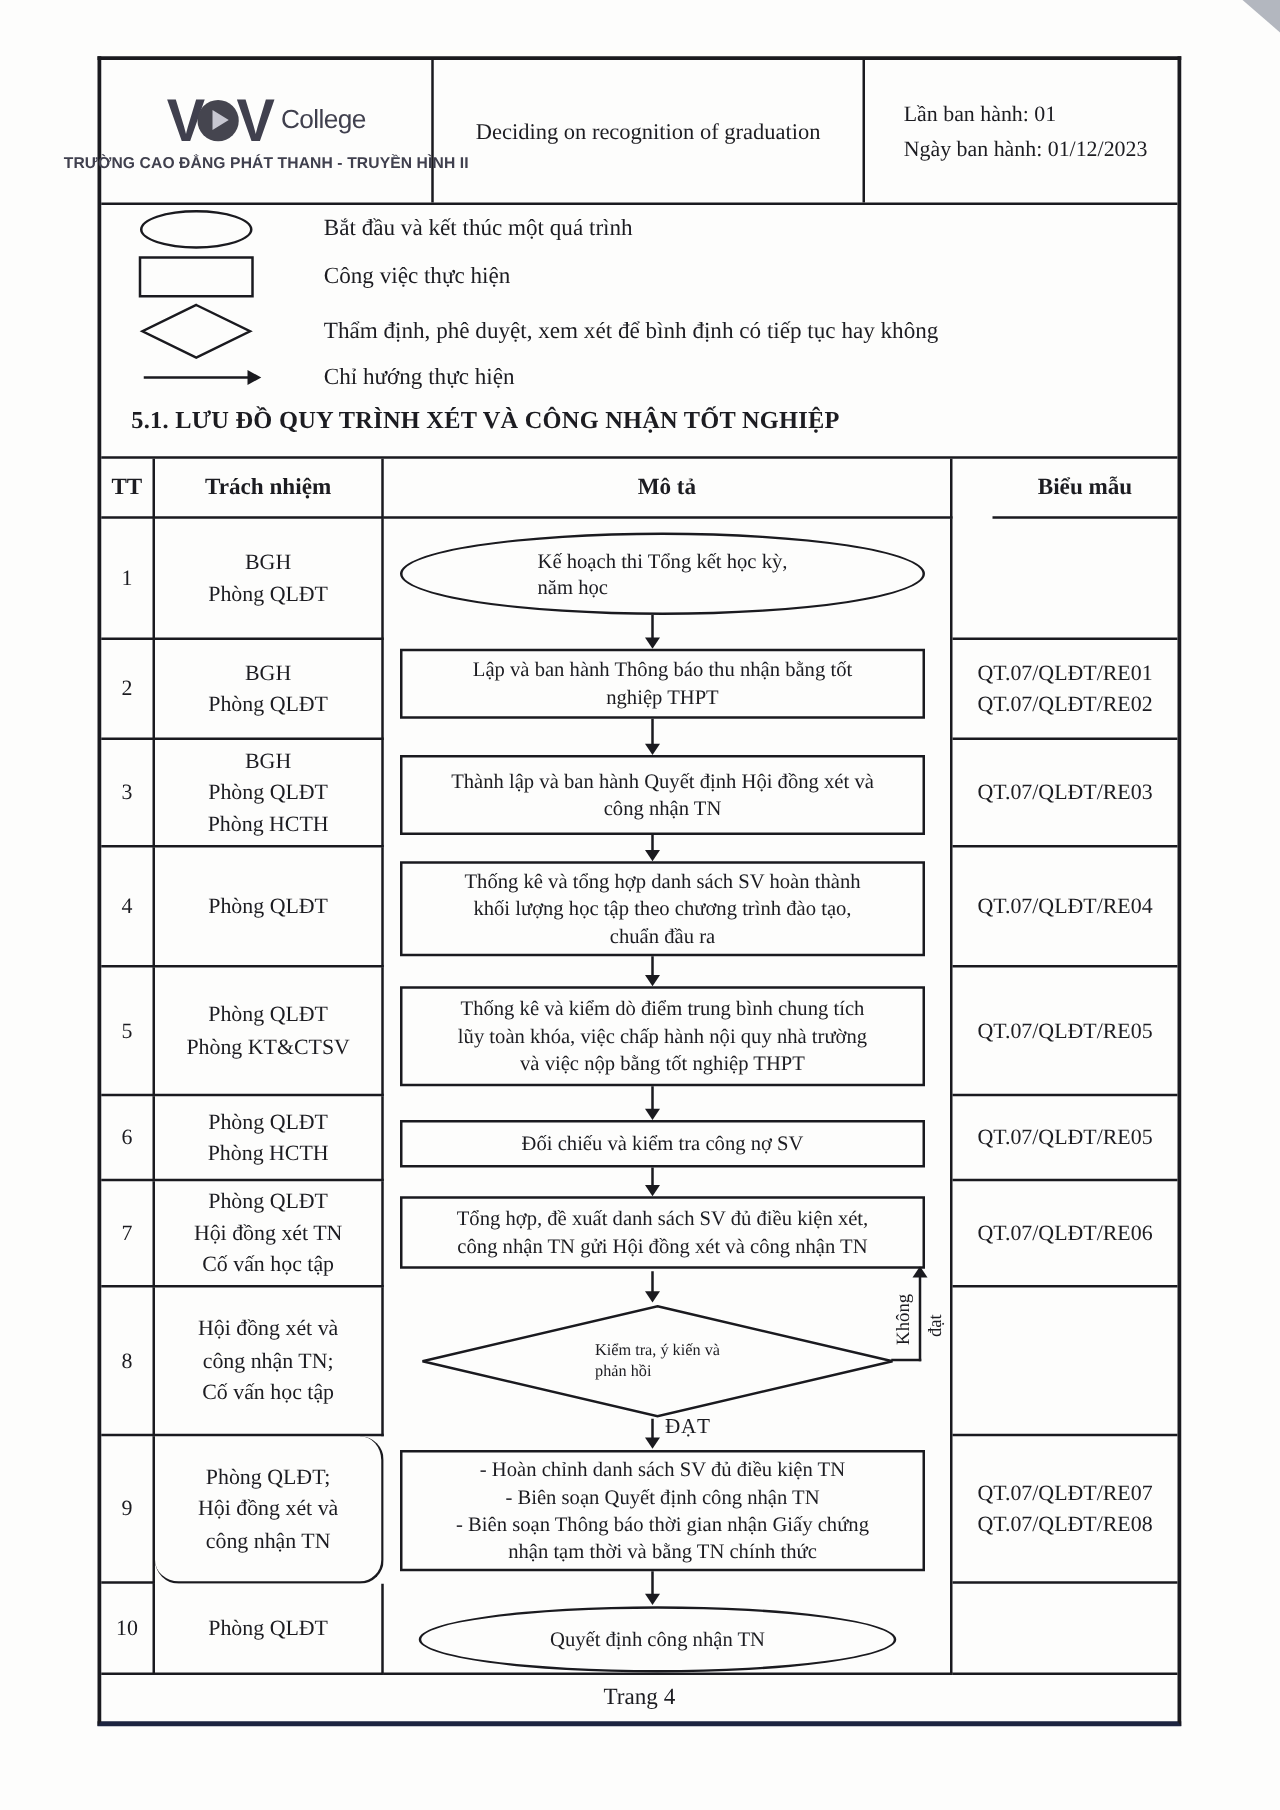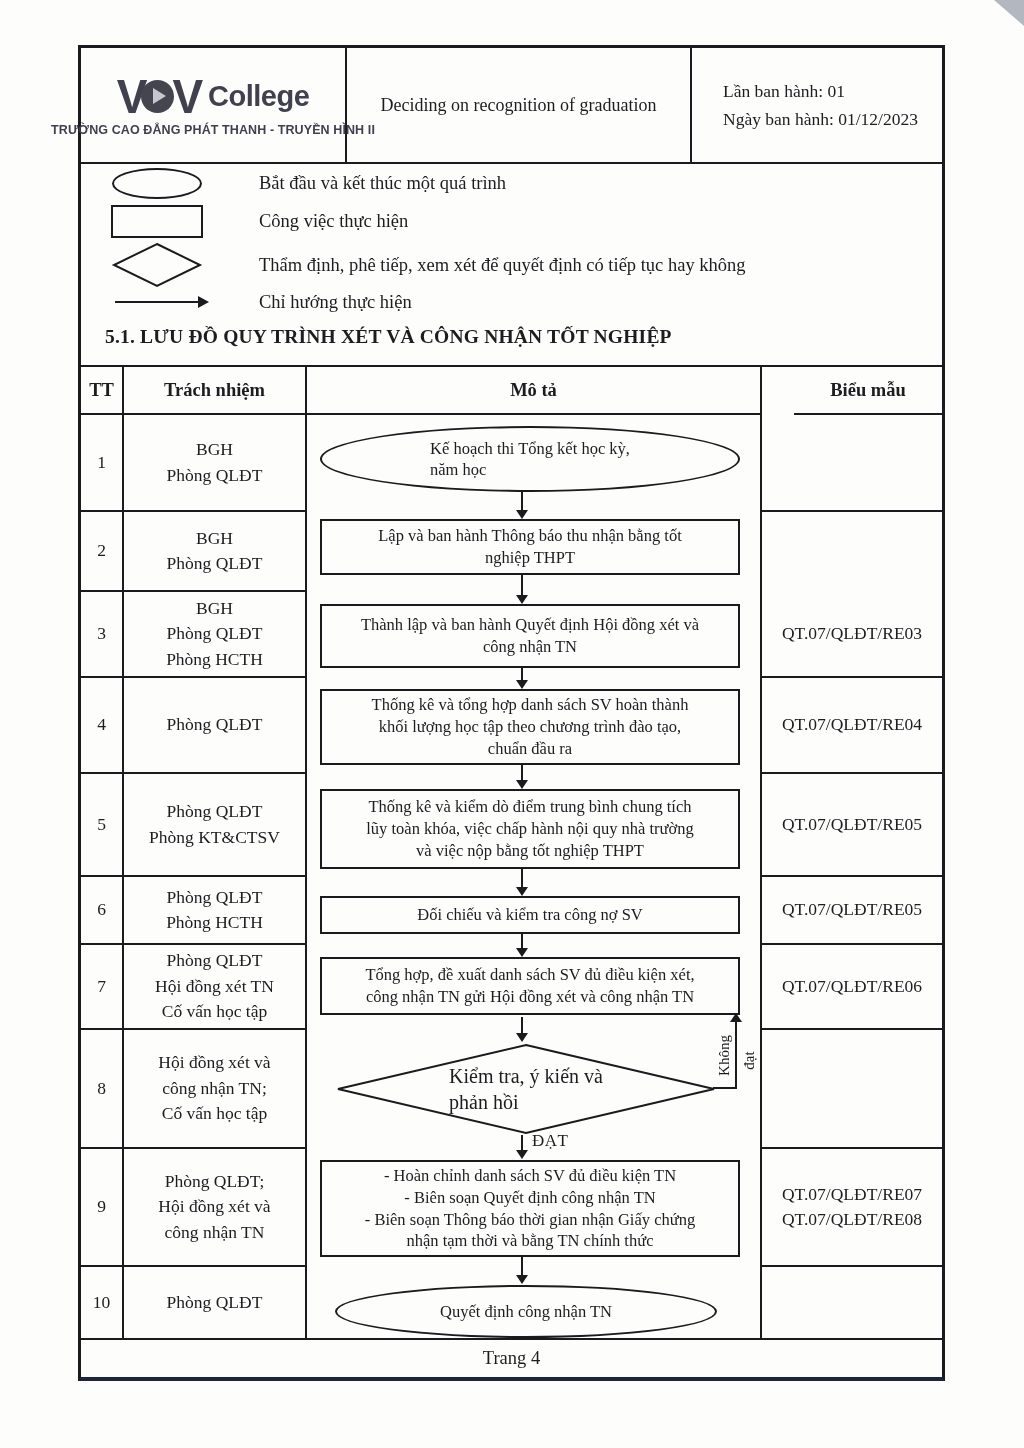--- a/index.html
+++ b/index.html
@@ -23,21 +23,21 @@
        border-bottom:2px solid #1a1a1f; }
   .hd-logo{ border-right:2px solid #1a1a1f; display:flex; flex-direction:column;
             align-items:center; justify-content:center; gap:4px;
             font-family:"Liberation Sans", sans-serif; color:#40404e; }
   .logo-row{ display:flex; align-items:center; }
   .logo-v{ font-size:46px; font-weight:700; letter-spacing:-4px; line-height:1; transform:scaleY(1.05); }
   .logo-circle{ width:33px; height:33px; border-radius:50%; background:#45454f;
                 display:flex; align-items:center; justify-content:center; margin:0 -2px; z-index:1; }
   .logo-play{ width:0; height:0; border-left:13px solid #c7c7d1;
               border-top:8px solid transparent; border-bottom:8px solid transparent; margin-left:3px; }
-  .logo-college{ font-size:29px; font-weight:700; margin-left:9px; letter-spacing:-0.5px; }
+  .logo-college{ font-size:21px; font-weight:400; margin-left:9px; letter-spacing:-0.5px; }
   .logo-school{ font-size:12.5px; font-weight:700; letter-spacing:0.1px; white-space:nowrap; }
   .hd-title{ border-right:2px solid #1a1a1f; display:flex; flex-direction:column; }
   .hd-title-vi{ height:69px; border-bottom:2px solid #1a1a1f; display:flex;
                 align-items:center; justify-content:center; text-align:center;
                 font-weight:700; font-size:19px; line-height:1.35; white-space:pre-line; }
   .hd-title-en{ flex:1; display:flex; align-items:center; justify-content:center; font-size:18px; }
   .hd-info{ display:flex; flex-direction:column; justify-content:center; gap:7px;
             padding-left:31px; font-size:17.5px; }
   
   .legend-row{ position:absolute; left:0; display:flex; align-items:center; }
@@ -127,21 +127,21 @@
           <div class="lg-rect"></div>
         </div>
       <div class="lg-label">Công việc thực hiện</div>
     </div>
     <div class="legend-row" style="top:194px; height:46px;">
       <div class="lg-shape-col">
         <svg width="92" height="46">
           <polygon points="46,2 89,23 46,44 3,23" fill="none" stroke="#1a1a1f" stroke-width="2"></polygon>
         </svg>
       </div>
-      <div class="lg-label">Thẩm định, phê tiếp, xem xét để quyết định có tiếp tục hay không</div>
+      <div class="lg-label">Thẩm định, phê duyệt, xem xét để bình định có tiếp tục hay không</div>
     </div>
     <div class="legend-row" style="top:242px; height:24px;">
       <div class="lg-shape-col">
           <div class="lg-arrow"></div>
         </div>
       <div class="lg-label">Chỉ hướng thực hiện</div>
     </div>
 
     <div class="section-title">5.1. LƯU ĐỒ QUY TRÌNH XÉT VÀ CÔNG NHẬN TỐT NGHIỆP</div>
 
@@ -152,20 +152,22 @@
       <div class="th last" style="grid-row:1;grid-column:4;margin-left:32px;">Biểu mẫu</div>
 
       <div class="td" style="grid-row:2;grid-column:1;">1</div>
       <div class="td" style="grid-row:2;grid-column:2;">BGH
 Phòng QLĐT</div>
       <div class="td last" style="grid-row:2;grid-column:4;"></div>
 
       <div class="td" style="grid-row:3;grid-column:1;">2</div>
       <div class="td" style="grid-row:3;grid-column:2;">BGH
 Phòng QLĐT</div>
+      <div class="td last" style="grid-row:3;grid-column:4;">QT.07/QLĐT/RE01
+QT.07/QLĐT/RE02</div>
 
       <div class="td" style="grid-row:4;grid-column:1;">3</div>
       <div class="td" style="grid-row:4;grid-column:2;">BGH
 Phòng QLĐT
 Phòng HCTH</div>
       <div class="td last" style="grid-row:4;grid-column:4;">QT.07/QLĐT/RE03</div>
 
       <div class="td" style="grid-row:5;grid-column:1;">4</div>
       <div class="td" style="grid-row:5;grid-column:2;">Phòng QLĐT</div>
       <div class="td last" style="grid-row:5;grid-column:4;">QT.07/QLĐT/RE04</div>
@@ -186,21 +188,21 @@
 Cố vấn học tập</div>
       <div class="td last" style="grid-row:8;grid-column:4;">QT.07/QLĐT/RE06</div>
 
       <div class="td" style="grid-row:9;grid-column:1;">8</div>
       <div class="td" style="grid-row:9;grid-column:2;">Hội đồng xét và
 công nhận TN;
 Cố vấn học tập</div>
       <div class="td last" style="grid-row:9;grid-column:4;"></div>
 
       <div class="td" style="grid-row:10;grid-column:1;">9</div>
-      <div class="td" style="grid-row:10;grid-column:2;">Phòng QLĐT;
+      <div class="td" style="grid-row:10;grid-column:2;border-radius:19px;">Phòng QLĐT;
 Hội đồng xét và
 công nhận TN</div>
       <div class="td last" style="grid-row:10;grid-column:4;">QT.07/QLĐT/RE07
 QT.07/QLĐT/RE08</div>
 
       <div class="td" style="grid-row:11;grid-column:1;">10</div>
       <div class="td" style="grid-row:11;grid-column:2;">Phòng QLĐT</div>
       <div class="td last" style="grid-row:11;grid-column:4;"></div>
 
       <div class="flowcell">
@@ -232,21 +234,21 @@
         <div class="va" style="top:519px; height:15px;"></div>
 
         <div class="fl-box" style="top:542px; height:58px;">Tổng hợp, đề xuất danh sách SV đủ điều kiện xét,
 công nhận TN gửi Hội đồng xét và công nhận TN</div>
         <div class="va" style="top:602px; height:17px;"></div>
 
         <div class="fl-diamond" style="left:28px; top:628px; width:382px; height:92px;">
           <svg width="382" height="92" style="position:absolute; left:0; top:0;">
             <polygon points="191,2 379,46 191,90 3,46" fill="#fdfdfc" stroke="#1a1a1f" stroke-width="2"></polygon>
           </svg>
-          <div class="node-text" style="font-size:20px;">Kiểm tra, ý kiến và
+          <div class="node-text" style="font-size:13px;">Kiểm tra, ý kiến và
 phản hồi</div>
         </div>
 
         <div class="fb-h" style="left:406px; top:672px; width:24px;"></div>
         <div class="fb-v" style="left:428px; top:606px; height:68px;"></div>
         <span class="rot" style="left:387px; top:632px; width:60px;">Không</span>
         <span class="rot" style="left:415px; top:637px; width:54px;">đạt</span>
 
         <div class="va" style="top:720px; height:16px;"></div>
         <span class="lbl-dat" style="left:225px; top:716px;">ĐẠT</span>

